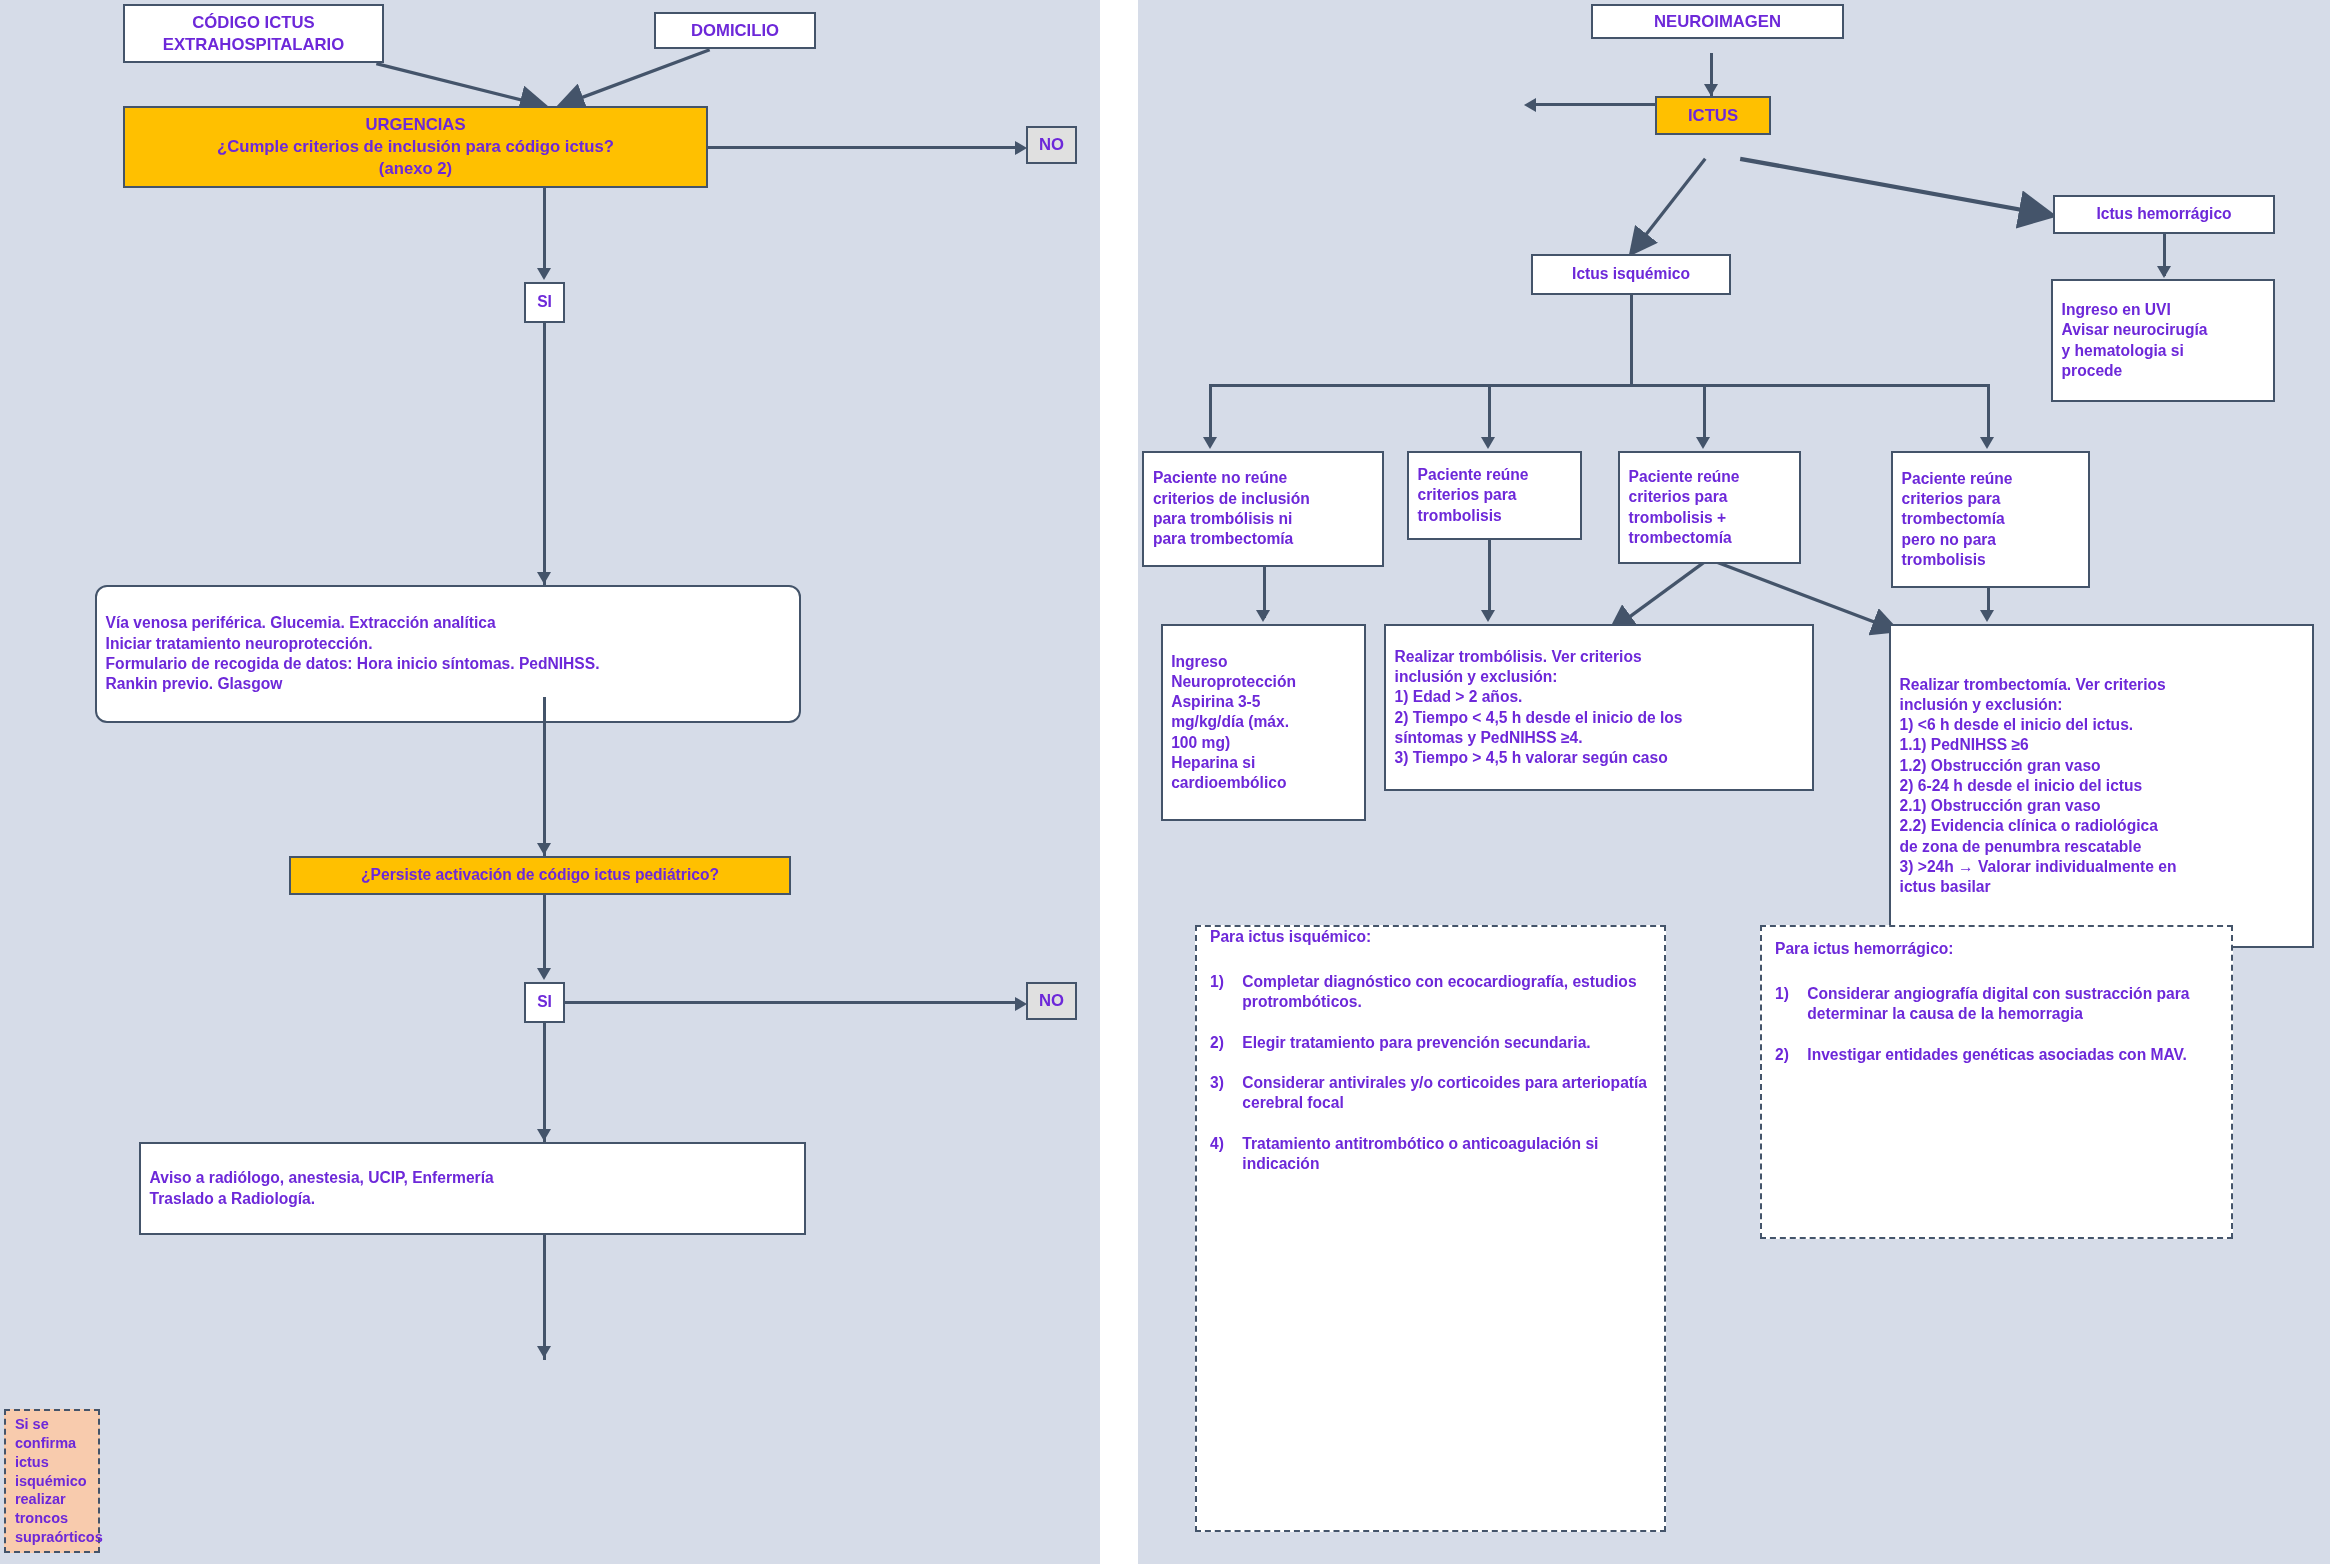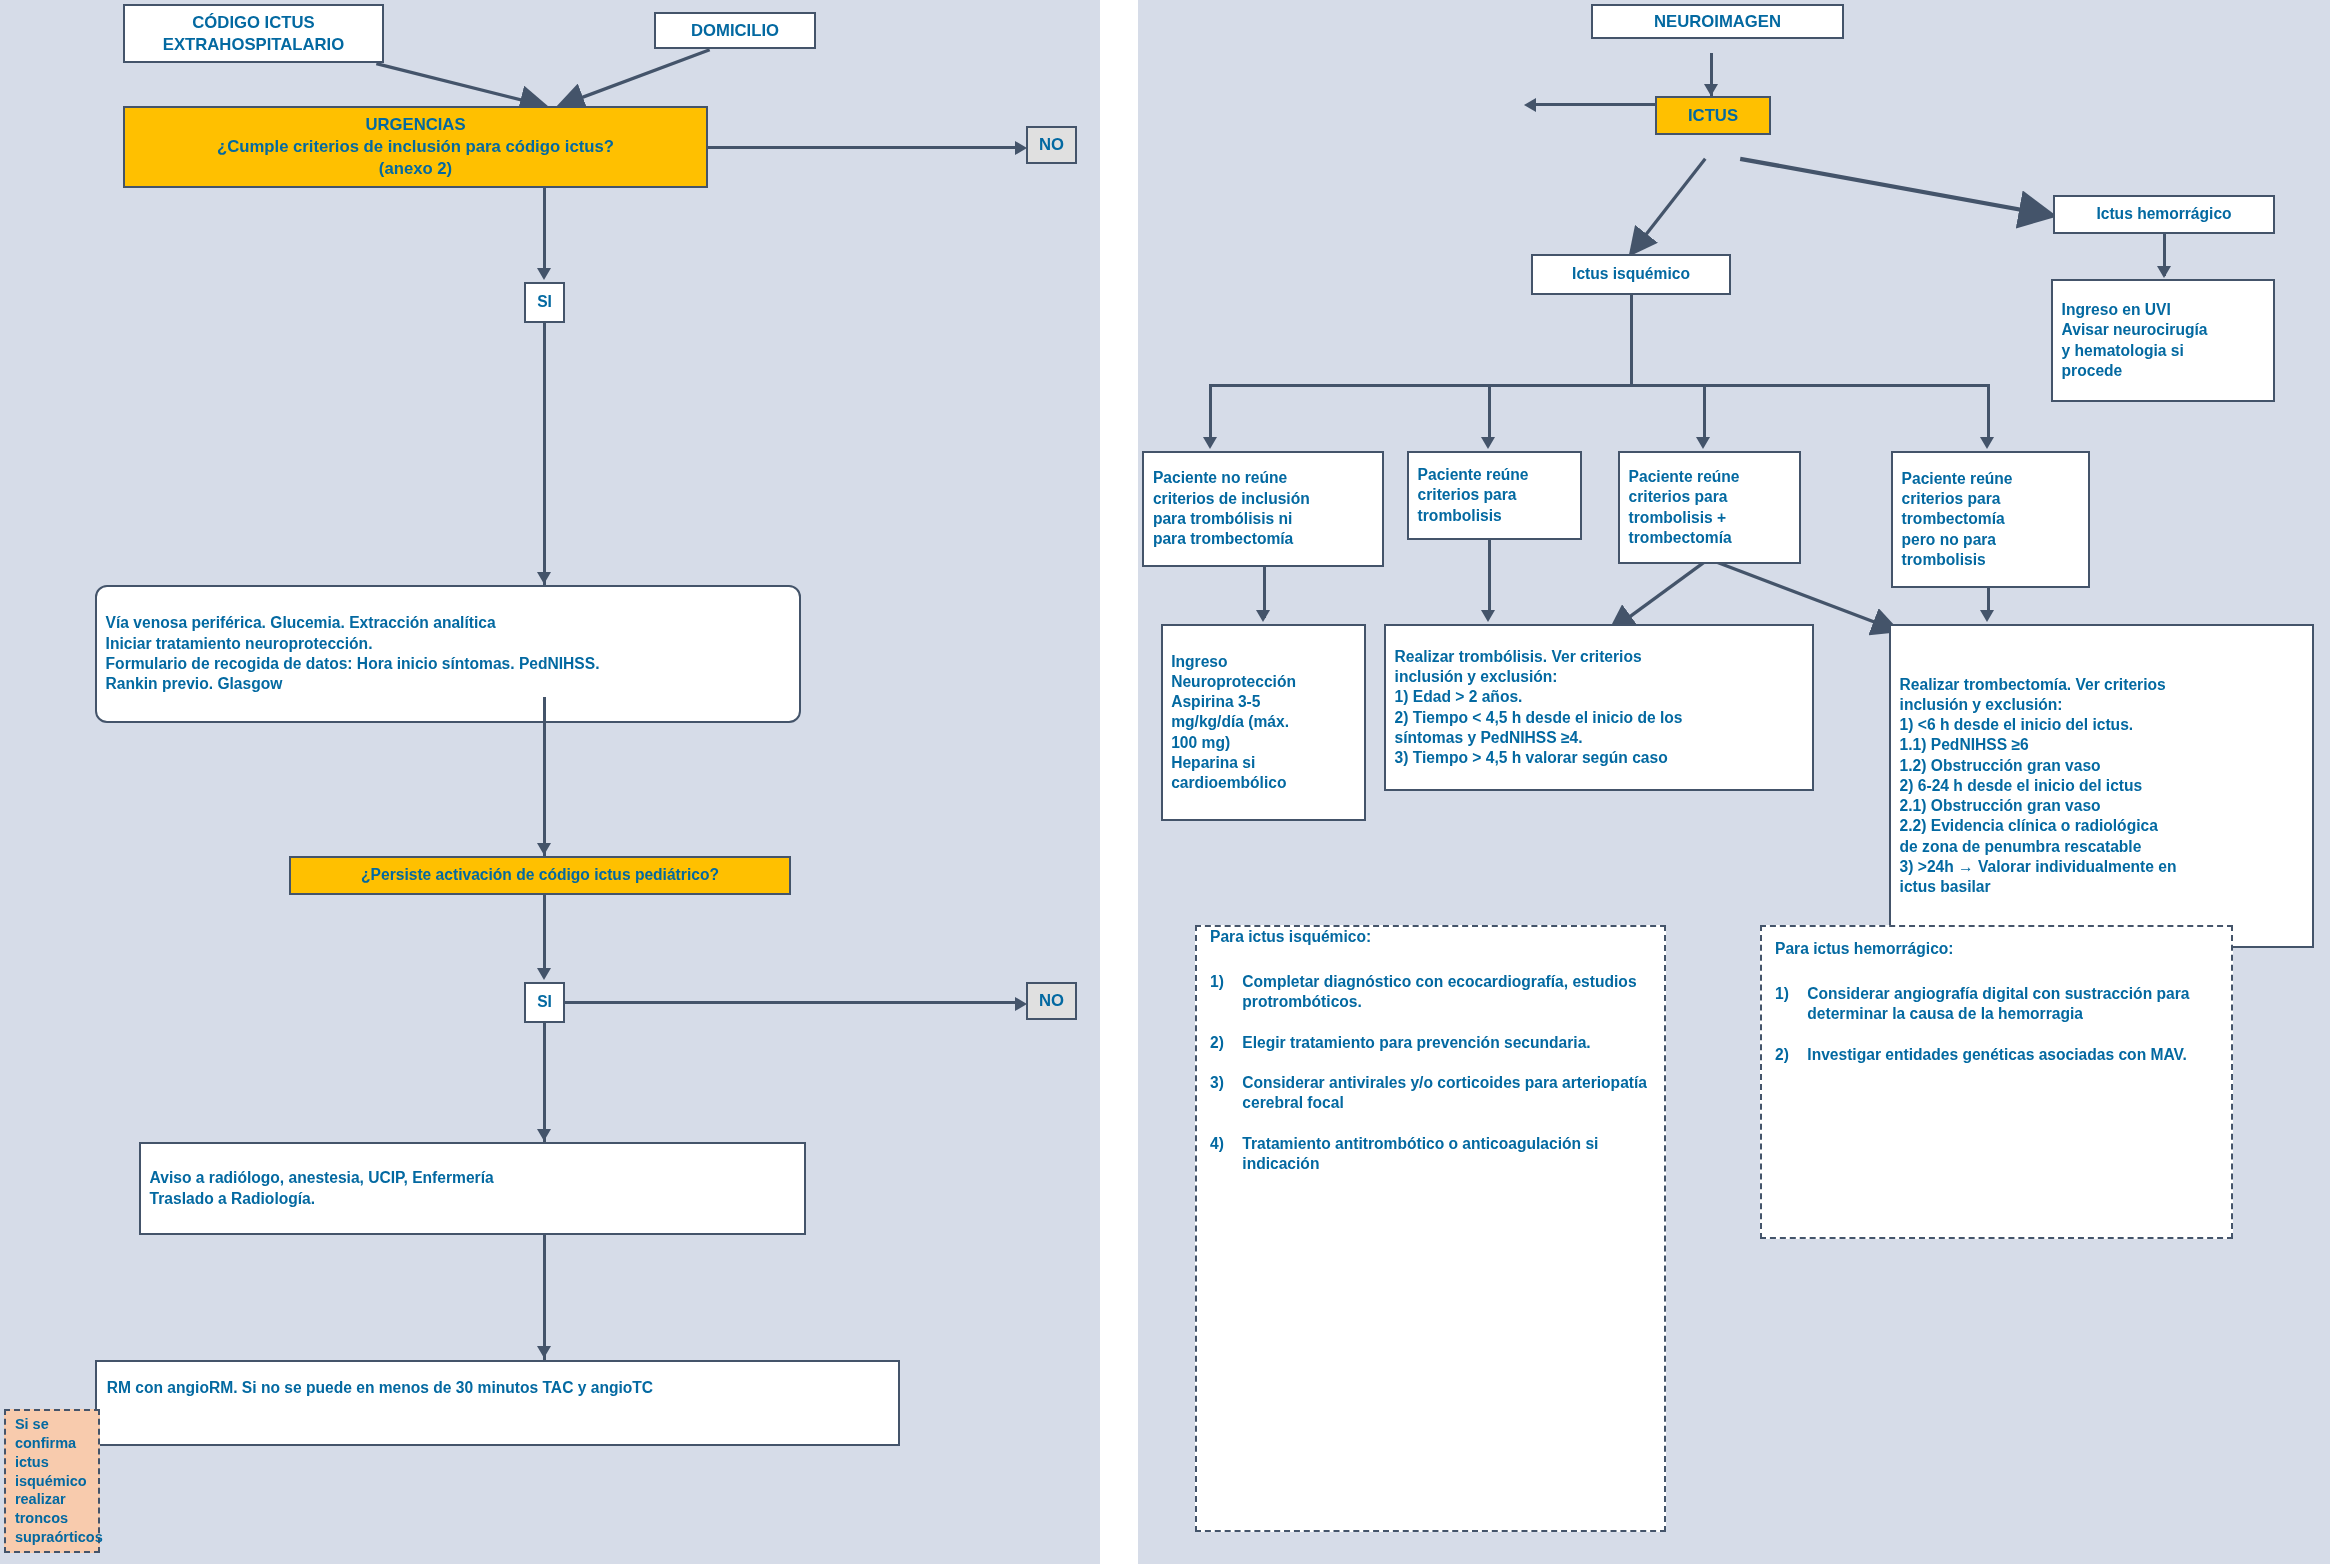--- a/index.html
+++ b/index.html
@@ -9,21 +9,21 @@
   .panel{position:absolute;background:#d6dce8;}
   #panel-left{left:0;top:0;width:1100px;height:1565px;}
   #panel-right{left:1138px;top:0;width:1192px;height:1565px;}
 
   
   .node{
     position:absolute;
     box-sizing:border-box;
     background:#ffffff;
     border:2.7px solid #44546a;
-    color:#0369a1;
+    color:#6d28d9;
     font-weight:bold;
     line-height:1.30;
     display:flex;
     flex-direction:column;
     justify-content:center;
     white-space:pre-line;
   }
   .node.center{text-align:center;align-items:center;}
   .node.left{text-align:left;align-items:flex-start;}
   .node.orange{background:#ffc000;}
@@ -111,21 +111,20 @@
 
     <div class="ln vline" style="left:543px;top:1023px;height:119px;"></div>
     <div class="arrow-d" style="left:537px;top:1129px;"></div>
 
     <div class="node left fs-md pad" style="left:139px;top:1142px;width:667px;height:93px;">Aviso a radiólogo, anestesia, UCIP, Enfermería
 Traslado a Radiología.</div>
 
     <div class="ln vline" style="left:543px;top:1235px;height:125px;"></div>
     <div class="arrow-d" style="left:537px;top:1346px;"></div>
 
-    <div class="node left fs-md" style="left:95px;top:1360px;width:805px;height:86px;padding:0 8.6px 30px 9.7px;">RM con angioRM. Si no se puede en menos de 30 minutos TAC y angioTC</div>
 
     <div class="node left salmon fs-sm pad" style="left:4.3px;top:1409px;width:96px;height:144px;">Si se confirma ictus isquémico realizar troncos supraórticos</div>
   </div>
 
   <div class="panel" id="panel-right">
 
     <svg class="diag" viewBox="0 0 2217 2910" width="1192" height="1565">
       <defs>
         <marker id="ar-r" markerWidth="9" markerHeight="9" refX="7.5" refY="4.5" orient="auto">
           <path d="M0,0 L9,4.5 L0,9 z" fill="#44546a"></path>

